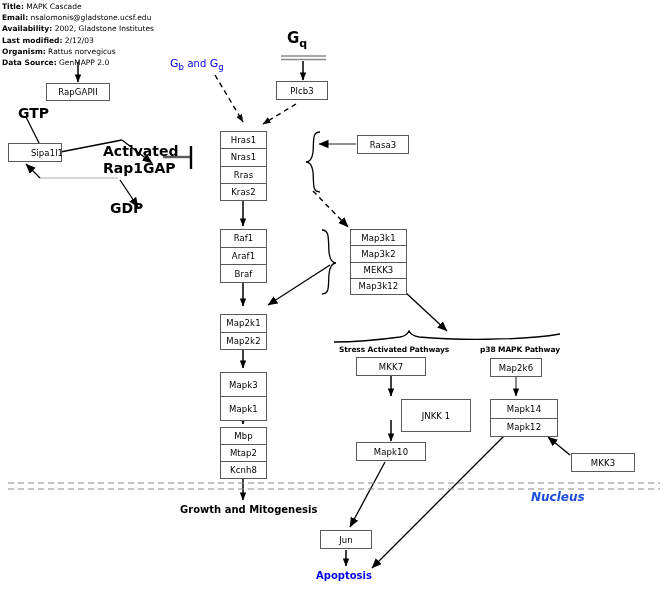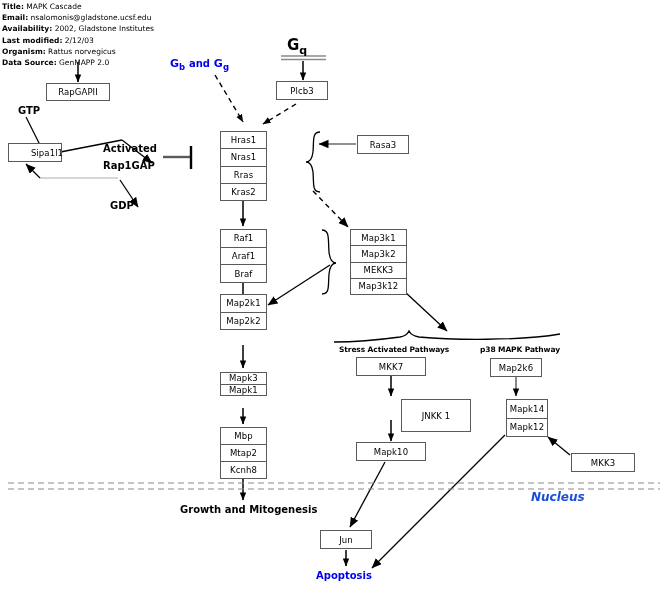--- a/index.html
+++ b/index.html
@@ -59,21 +59,21 @@
     left: auto; top: auto;
     width: 100%;
     flex: 1 1 0;
     border-bottom-width: 0;
   }
   .gstack .gbox:last-child { border-bottom-width: 1px; }
 
   
   .tlabel {
     position: absolute;
-    font-size: 10px;
+    font-size: 14px;
     color: #000;
     white-space: nowrap;
   }
   .tbold { font-weight: bold; }
   .tblue { color: #0000ee; font-weight: bold; }
   .tnucleus {
     color: #1d4ed8;
     font-weight: bold;
     font-style: italic;
     font-size: 12px;
@@ -218,25 +218,25 @@
     <path d="M505,435 L372,568" stroke="#000" stroke-width="1.3" fill="none" marker-end="url(#ahbig)"></path>
 
     <line x1="346" y1="550" x2="346" y2="566" stroke="#000" stroke-width="1.5" marker-end="url(#ah)"></line>
 
     <g>
       <line x1="8" y1="483" x2="660" y2="483" stroke="#8a8a8a" stroke-width="1.2" stroke-dasharray="6,4"></line>
       <line x1="8" y1="489" x2="660" y2="489" stroke="#8a8a8a" stroke-width="1.2" stroke-dasharray="6,4"></line>
     </g>
   </svg>
 
-  <div class="tlabel tbig" style="left:287px; top:36px;">
+  <div class="tlabel tbig" style="left:287px; top:29px;">
     <span>G</span><span class="tsub">q</span>
   </div>
 
-  <div class="tlabel" style="left:170px; top:57px; font-size:11px; font-weight:bold; color:#0000ee;">
+  <div class="tlabel" style="left:170px; top:57px; font-size:11px; font-weight:normal; color:#0000ee;">
     <span>G</span><span style="font-size:8.5px; vertical-align:sub;">b</span>
     <span style="font-size:10px;">and</span>
     <span>G</span><span style="font-size:8.5px; vertical-align:sub;">g</span>
   </div>
 
   <div class="tlabel tbold" style="left:18px; top:105px;">GTP</div>
   <div class="tlabel tbold" style="left:110px; top:200px;">GDP</div>
   <div class="tlabel tbold" style="left:103px; top:143px;">Activated</div>
   <div class="tlabel tbold" style="left:103px; top:160px;">Rap1GAP</div>
 
@@ -268,42 +268,42 @@
     <div class="gbox">Braf</div>
   </div>
 
   <div class="gstack" style="left:350px; top:229px; width:57px; height:66px;">
     <div class="gbox">Map3k1</div>
     <div class="gbox">Map3k2</div>
     <div class="gbox">MEKK3</div>
     <div class="gbox">Map3k12</div>
   </div>
 
-  <div class="gstack" style="left:220px; top:294px; width:47px; height:36px;">
+  <div class="gstack" style="left:220px; top:314px; width:47px; height:36px;">
     <div class="gbox">Map2k1</div>
     <div class="gbox">Map2k2</div>
   </div>
 
-  <div class="gstack" style="left:220px; top:372px; width:47px; height:24px;">
+  <div class="gstack" style="left:220px; top:372px; width:47px; height:49px;">
     <div class="gbox">Mapk3</div>
     <div class="gbox">Mapk1</div>
   </div>
 
   <div class="gstack" style="left:220px; top:427px; width:47px; height:52px;">
     <div class="gbox">Mbp</div>
     <div class="gbox">Mtap2</div>
     <div class="gbox">Kcnh8</div>
   </div>
 
   <div class="gbox" style="left:356px; top:357px; width:70px; height:19px;">MKK7</div>
   <div class="gbox" style="left:356px; top:399px; width:70px; height:33px;margin-left:45px;">JNKK 1</div>
   <div class="gbox" style="left:356px; top:442px; width:70px; height:19px;">Mapk10</div>
 
   <div class="gbox" style="left:490px; top:358px; width:52px; height:19px;">Map2k6</div>
-  <div class="gstack" style="left:490px; top:399px; width:42px; height:38px;margin-left:16px;">
+  <div class="gstack" style="left:490px; top:399px; width:68px; height:38px;">
     <div class="gbox">Mapk14</div>
     <div class="gbox">Mapk12</div>
   </div>
 
   <div class="gbox" style="left:571px; top:453px; width:64px; height:19px;">MKK3</div>
 
   <div class="gbox" style="left:320px; top:530px; width:52px; height:19px;">Jun</div>
 
 </div>
 

